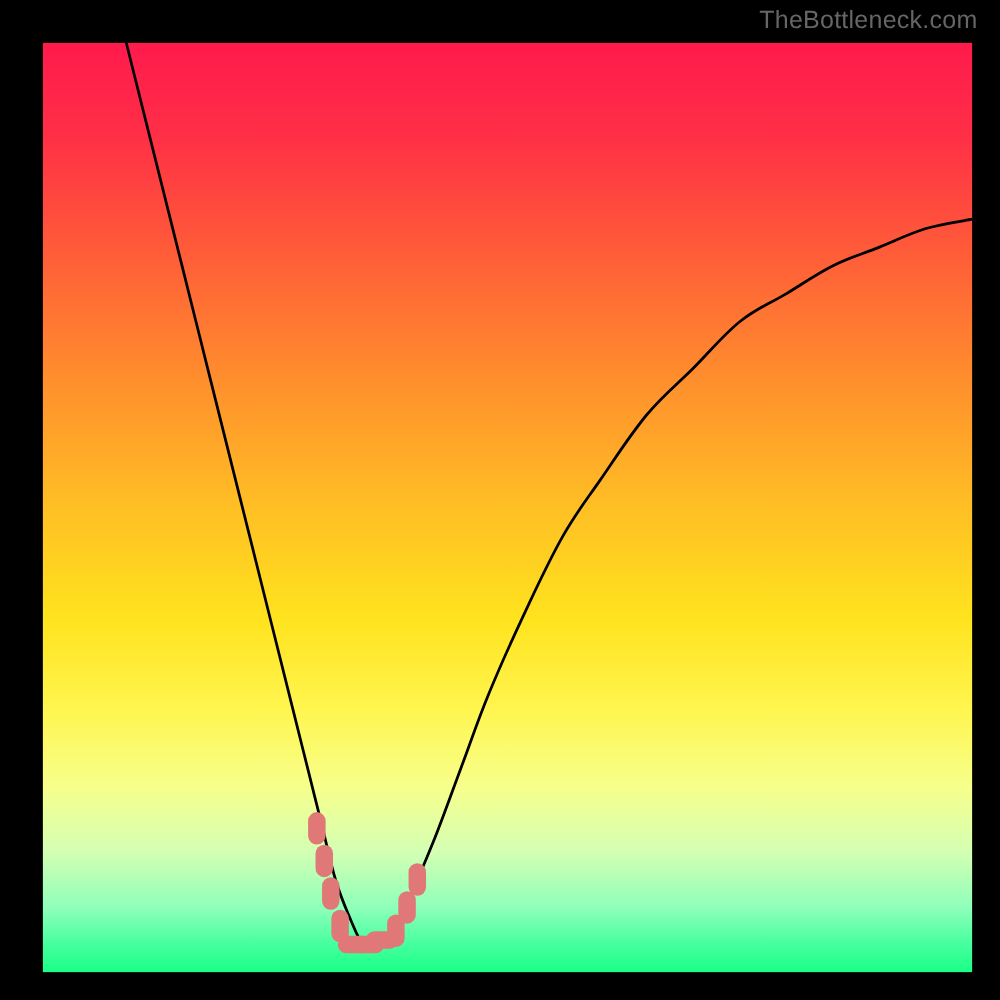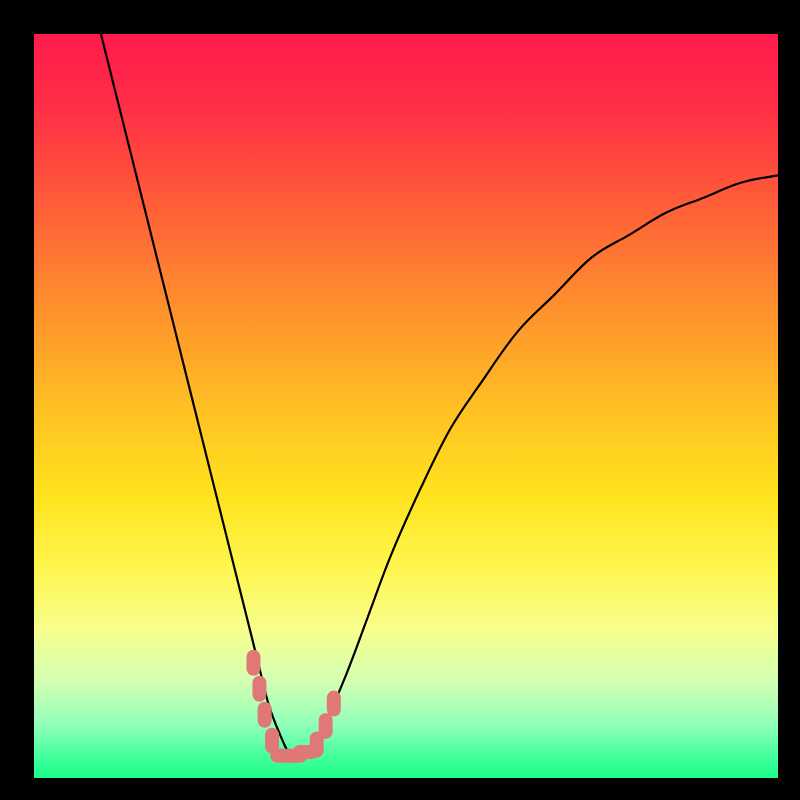--- a/index.html
+++ b/index.html
@@ -36,20 +36,21 @@
     overflow: hidden;
   }
   svg {
     display: block;
   }
 </style>
 </head>
 <body>
 
 <div class="frame">
+  <div class="watermark">TheBottleneck.com</div>
 
   <div class="plot-area">
     <svg id="chart-svg" width="744" height="744" viewBox="0 0 744 744" preserveAspectRatio="none">
       <defs>
         <linearGradient id="bgGrad" x1="0" y1="0" x2="0" y2="1">
             <stop offset="0%" stop-color="#ff1a4d"></stop>
             <stop offset="10%" stop-color="#ff2f46"></stop>
             <stop offset="22%" stop-color="#ff5a39"></stop>
             <stop offset="35%" stop-color="#ff8a2e"></stop>
             <stop offset="50%" stop-color="#ffbf24"></stop>

